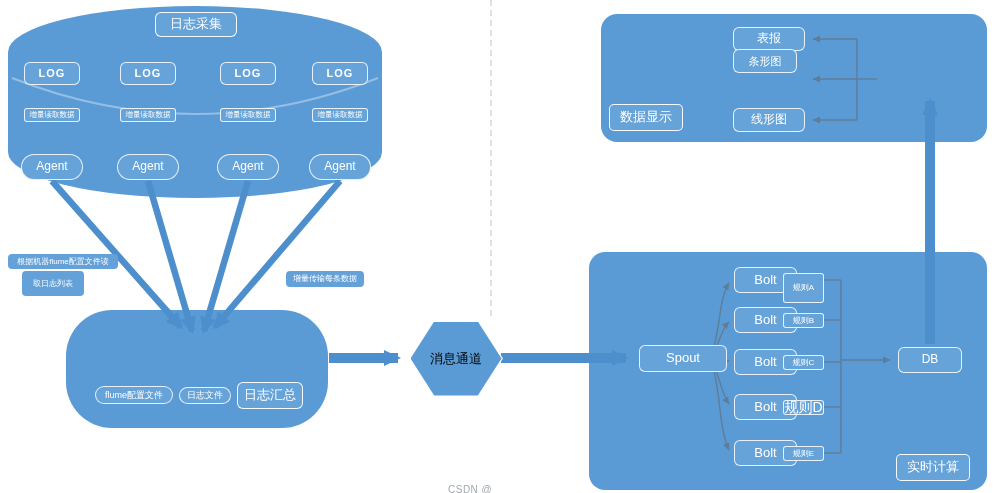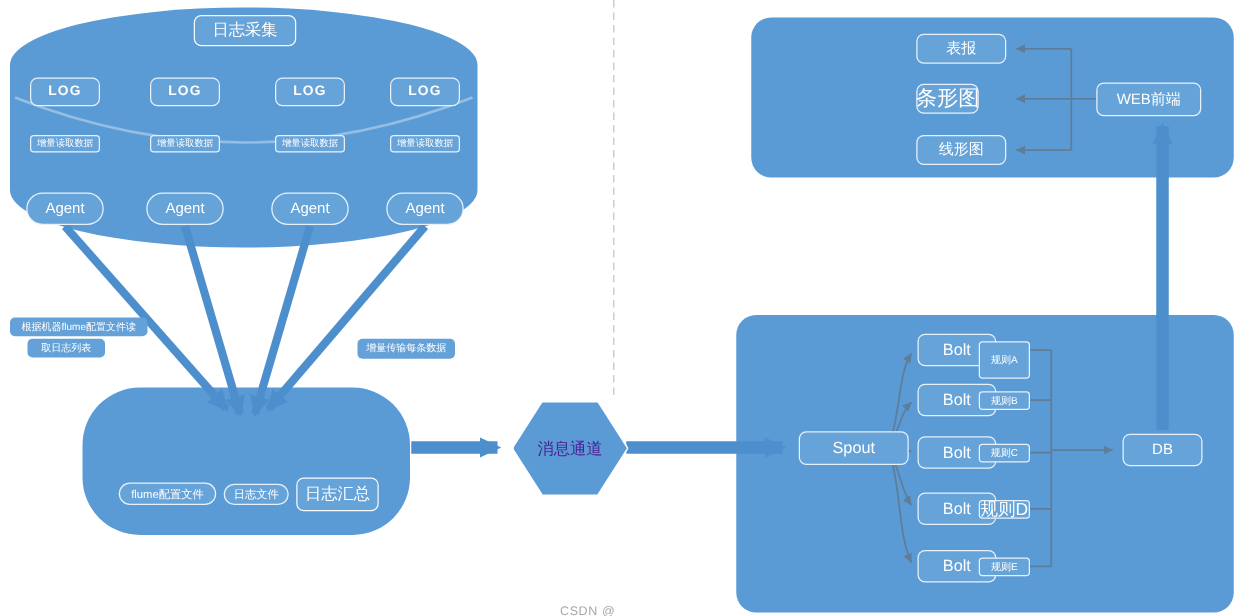--- a/index.html
+++ b/index.html
@@ -10,21 +10,21 @@
     position:absolute; display:flex; align-items:center; justify-content:center;
     color:#ffffff; background:#66A3D9; border:1px solid rgba(255,255,255,.85);
     text-align:left; line-height:1.15; box-sizing:border-box; white-space:nowrap;
   }
   .noborder { border:none; background:#63A1D8; }
   .tag { font-size:13px; border:1px solid rgba(255,255,255,.95); }
   .hexagon { position:absolute; clip-path:polygon(26% 0,74% 0,100% 50%,74% 100%,26% 100%,0 50%);
              background:rgba(255,255,255,.9); }
   .hexagon-inner { position:absolute; inset:1.5px; clip-path:polygon(26% 0,74% 0,100% 50%,74% 100%,26% 100%,0 50%);
              background:#5B9BD5; display:flex; align-items:center; justify-content:center;
-             color:#4c1d95; font-size:13px; }
+             color:#000000; font-size:13px; }
   .watermark { position:absolute; color:#a3a8ad; font-size:10px; letter-spacing:.5px; }
   svg { position:absolute; left:0; top:0; }
 </style>
 </head>
 <body>
 
 <div class="canvas">
 
   <div class="container" style="left:8px;top:6px;width:374px;height:192px;border-radius:50%/24%"></div>
   <div class="container" style="left:66px;top:310px;width:262px;height:118px;border-radius:46px"></div>
@@ -96,49 +96,50 @@
   <div class="node" style="left:120px;top:108px;width:56px;height:14px;border-radius:3px;font-size:7.5px">增量读取数据</div>
   <div class="node" style="left:220px;top:108px;width:56px;height:14px;border-radius:3px;font-size:7.5px">增量读取数据</div>
   <div class="node" style="left:312px;top:108px;width:56px;height:14px;border-radius:3px;font-size:7.5px">增量读取数据</div>
 
   <div class="node" style="left:21px;top:154px;width:62px;height:26px;border-radius:13px;font-size:12px">Agent</div>
   <div class="node" style="left:117px;top:154px;width:62px;height:26px;border-radius:13px;font-size:12px">Agent</div>
   <div class="node" style="left:217px;top:154px;width:62px;height:26px;border-radius:13px;font-size:12px">Agent</div>
   <div class="node" style="left:309px;top:154px;width:62px;height:26px;border-radius:13px;font-size:12px">Agent</div>
 
   <div class="node noborder" style="left:8px;top:254px;width:110px;height:15px;border-radius:4px;font-size:8px">根据机器flume配置文件读</div>
-  <div class="node noborder" style="left:22px;top:271px;width:62px;height:15px;border-radius:4px;font-size:8px">取日志列表</div>
+  <div class="node noborder" style="left:22px;top:271px;width:62px;height:25px;border-radius:4px;font-size:8px">取日志列表</div>
   <div class="node noborder" style="left:286px;top:271px;width:78px;height:16px;border-radius:4px;font-size:8px">增量传输每条数据</div>
 
   <div class="node" style="left:95px;top:386px;width:78px;height:18px;border-radius:9px;font-size:9px">flume配置文件</div>
   <div class="node" style="left:179px;top:387px;width:52px;height:17px;border-radius:9px;font-size:9px">日志文件</div>
   <div class="node tag" style="left:237px;top:382px;width:66px;height:27px;border-radius:6px">日志汇总</div>
 
   <div class="hexagon" style="left:409px;top:320px;width:94px;height:77px">
     <div class="hexagon-inner">
       <span>消息通道</span>
     </div>
   </div>
 
+  <div class="node tag" style="left:609px;top:104px;width:74px;height:27px;border-radius:5px">数据显示</div>
   <div class="node" style="left:733px;top:27px;width:72px;height:24px;border-radius:6px;font-size:12px">表报</div>
-  <div class="node" style="left:733px;top:67px;width:50px;height:24px;border-radius:6px;font-size:17px">条形图</div>
+  <div class="node" style="left:733px;top:49px;width:64px;height:24px;border-radius:6px;font-size:11px">条形图</div>
   <div class="node" style="left:733px;top:108px;width:72px;height:24px;border-radius:6px;font-size:12px">线形图</div>
-  <div class="node" style="left:877px;top:66px;width:84px;height:27px;border-radius:6px;font-size:12px">WEB前端</div>
 
   <div class="node" style="left:639px;top:345px;width:88px;height:27px;border-radius:6px;font-size:13px">Spout</div>
 
   <div class="node" style="left:734px;top:267px;width:63px;height:26px;border-radius:6px;font-size:13px">Bolt</div>
   <div class="node" style="left:734px;top:307px;width:63px;height:26px;border-radius:6px;font-size:13px">Bolt</div>
   <div class="node" style="left:734px;top:349px;width:63px;height:26px;border-radius:6px;font-size:13px">Bolt</div>
   <div class="node" style="left:734px;top:394px;width:63px;height:26px;border-radius:6px;font-size:13px">Bolt</div>
   <div class="node" style="left:734px;top:440px;width:63px;height:26px;border-radius:6px;font-size:13px">Bolt</div>
 
   <div class="node" style="left:783px;top:273px;width:41px;height:30px;border-radius:3px;font-size:8px">规则A</div>
   <div class="node" style="left:783px;top:313px;width:41px;height:15px;border-radius:3px;font-size:8px">规则B</div>
   <div class="node" style="left:783px;top:355px;width:41px;height:15px;border-radius:3px;font-size:8px">规则C</div>
   <div class="node" style="left:783px;top:400px;width:41px;height:15px;border-radius:3px;font-size:14px">规则D</div>
   <div class="node" style="left:783px;top:446px;width:41px;height:15px;border-radius:3px;font-size:8px">规则E</div>
 
   <div class="node" style="left:898px;top:347px;width:64px;height:26px;border-radius:6px;font-size:12px">DB</div>
+  <div class="node tag" style="left:896px;top:454px;width:74px;height:27px;border-radius:5px">实时计算</div>
 
   <div class="watermark" style="left:448px;top:484px">CSDN @</div>
 
 </div>
 
 </body></html>

